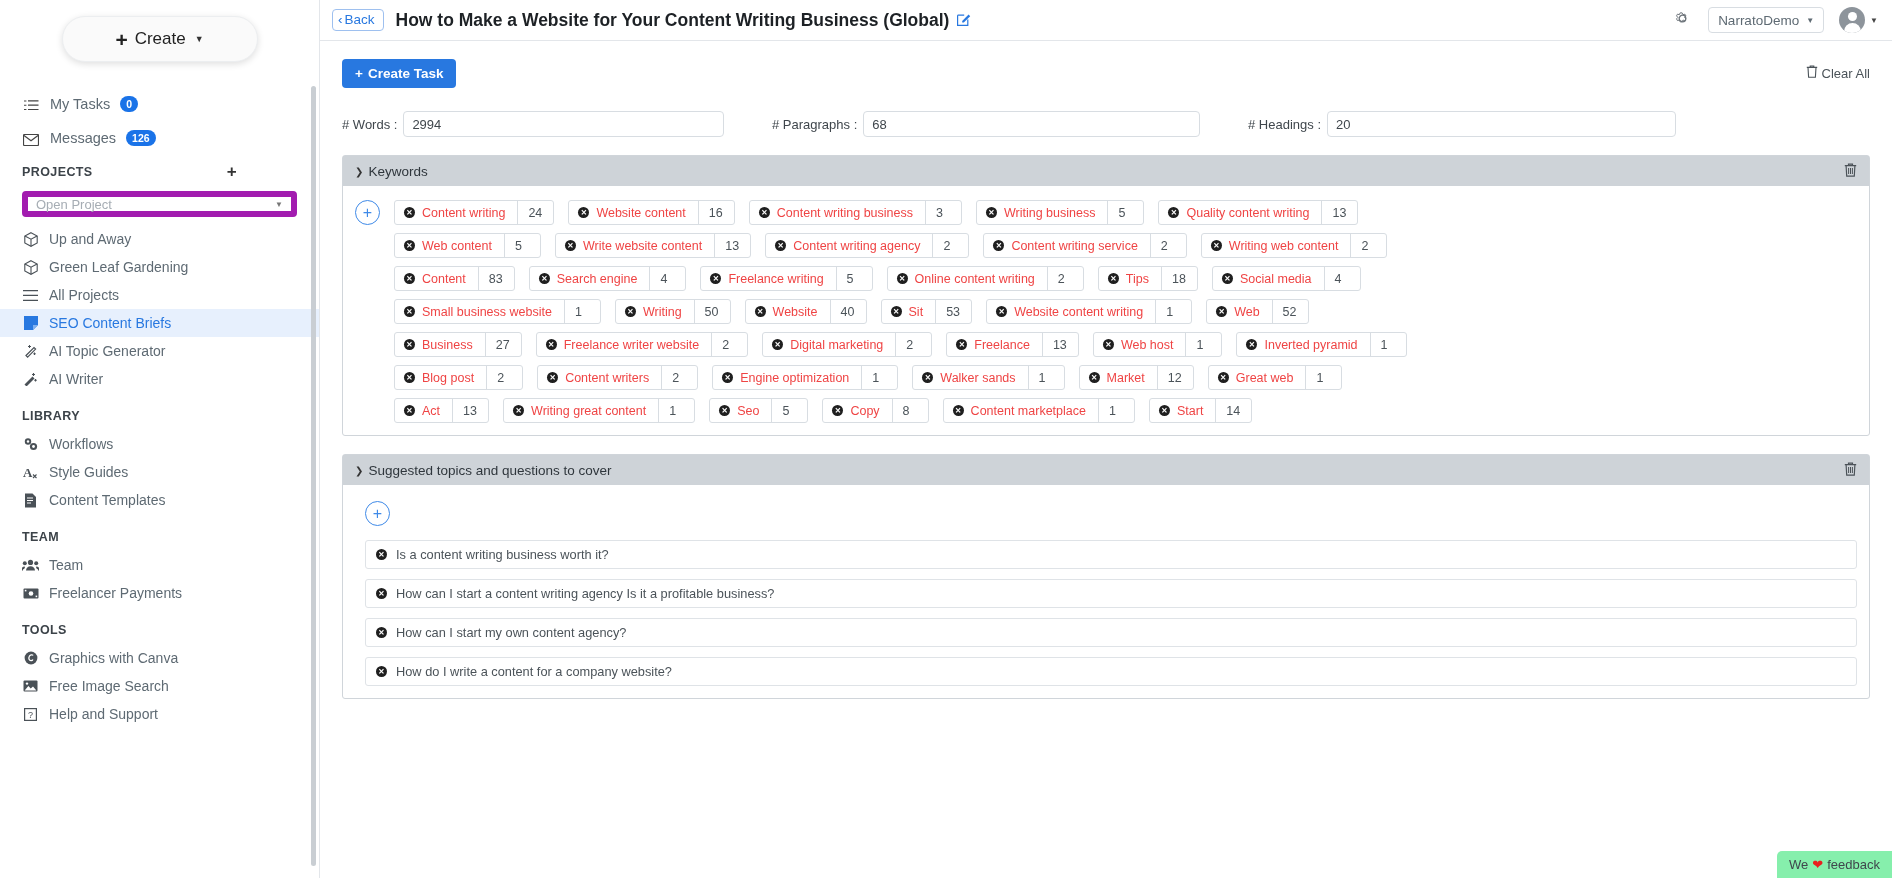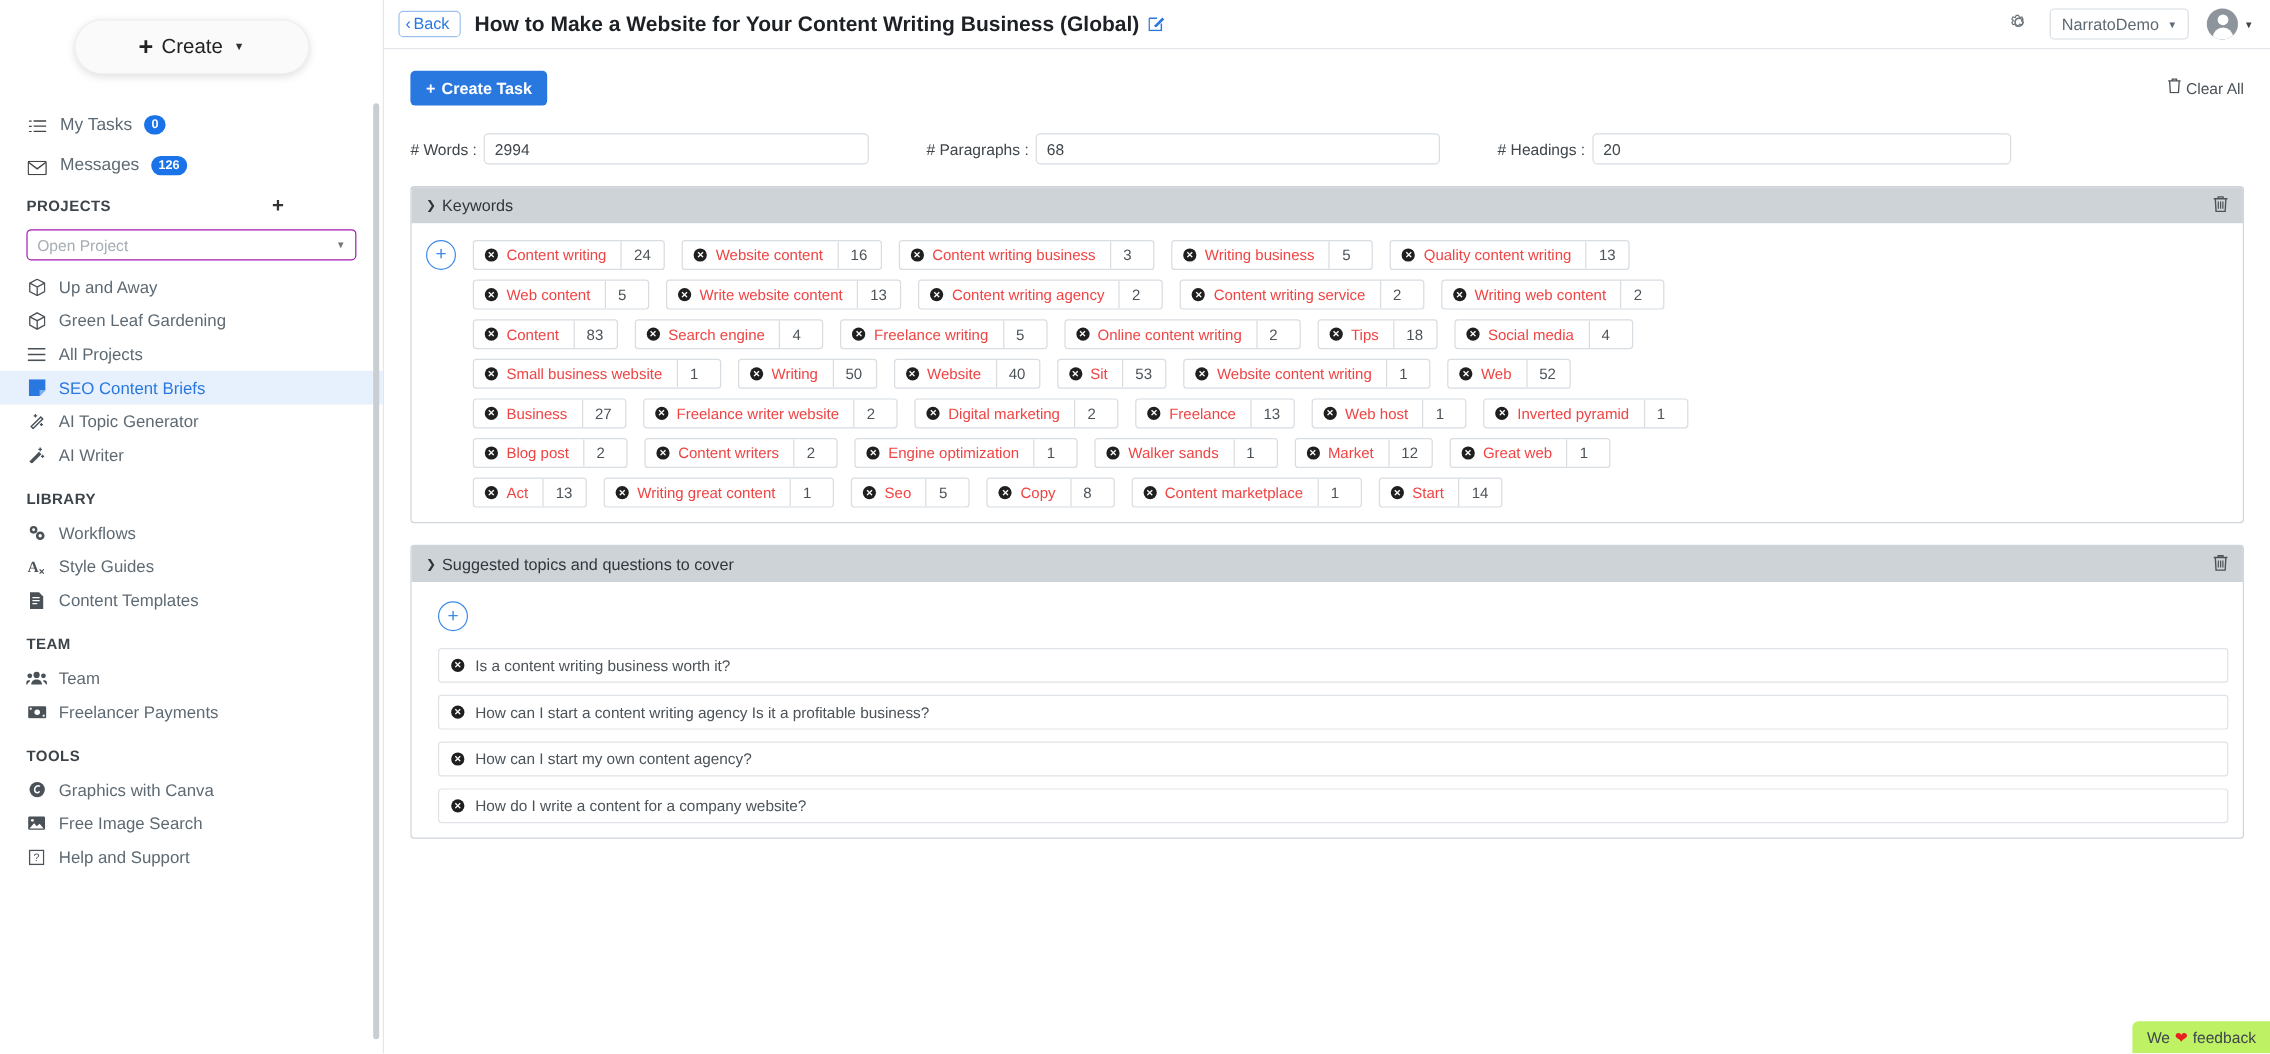--- a/index.html
+++ b/index.html
@@ -48,21 +48,21 @@
 
   .sec-title {
     font-size: 12.5px; font-weight: 700; color: #3c4349;
     letter-spacing: .4px; padding: 16px 22px 7px 22px;
     display: flex; align-items: center; justify-content: space-between;
   }
   .sec-title .add { font-size: 17px; color: #333; cursor: pointer; padding-right: 60px; }
 
   .proj-select {
     margin: 2px 22px 8px 22px; height: 26px;
-    border: 1px solid #a21caf; border-radius: 4px;
+    border: 6px solid #a21caf; border-radius: 4px;
     display: flex; align-items: center; justify-content: space-between;
     padding: 0 8px; font-size: 13px; color: #a6adb4; cursor: pointer;
   }
   .proj-select .caret { font-size: 8px; color: #777; }
 
   .side-item {
     display: flex; align-items: center; gap: 10px;
     height: 28px; padding-left: 22px;
     font-size: 14px; color: #5e6a73; cursor: pointer;
   }
@@ -191,21 +191,21 @@
   .topic-x {
     width: 11px; height: 11px; border-radius: 50%; background: #1f1f1f;
     color: #fff; font-size: 7.5px; display: inline-flex;
     align-items: center; justify-content: center; margin: 0 9px 0 10px;
     flex: 0 0 11px; font-weight: 700;
   }
   .topic-text { font-size: 12.8px; color: #4b5359; }
 
   .feedback {
     position: absolute; right: 0; bottom: 0;
-    background: #bef264; border-radius: 5px 0 0 0;
+    background: #86efac; border-radius: 5px 0 0 0;
     padding: 6px 12px; font-size: 13px; color: #3f464c;
     display: flex; align-items: center; gap: 4px; cursor: pointer;
   }
   .feedback .heart { color: #e8201f; font-size: 13px; }
 </style>
 </head>
 <body>
 
 <div class="sidebar">
   <div class="create-wrap">

